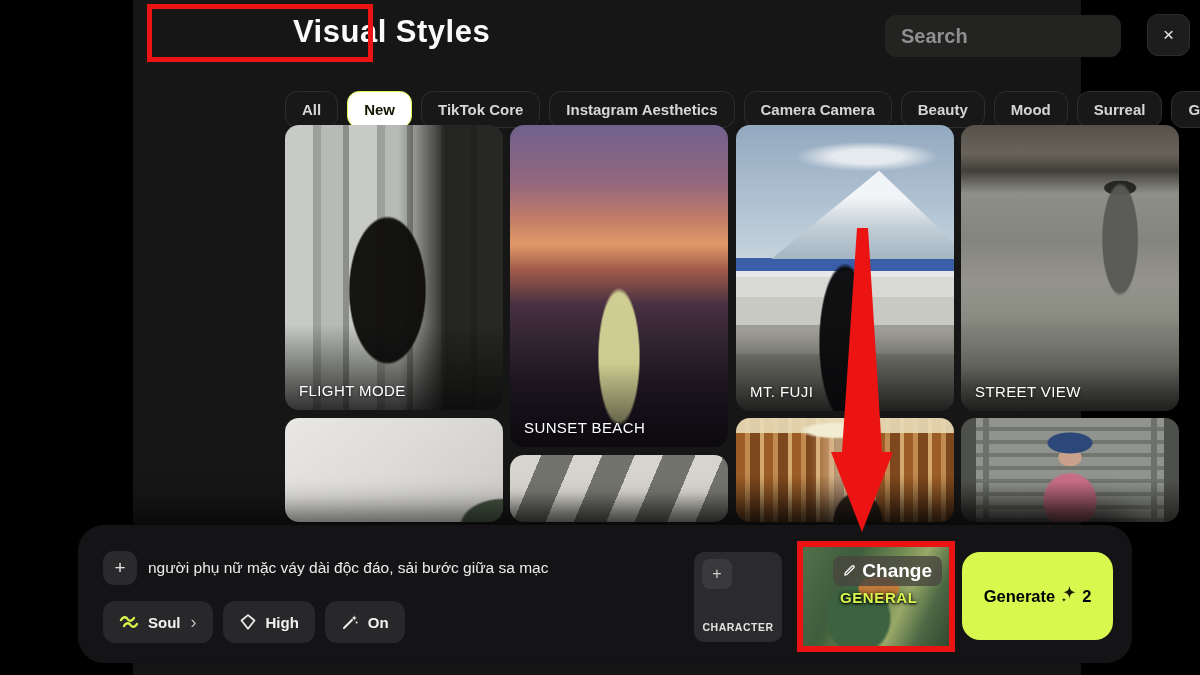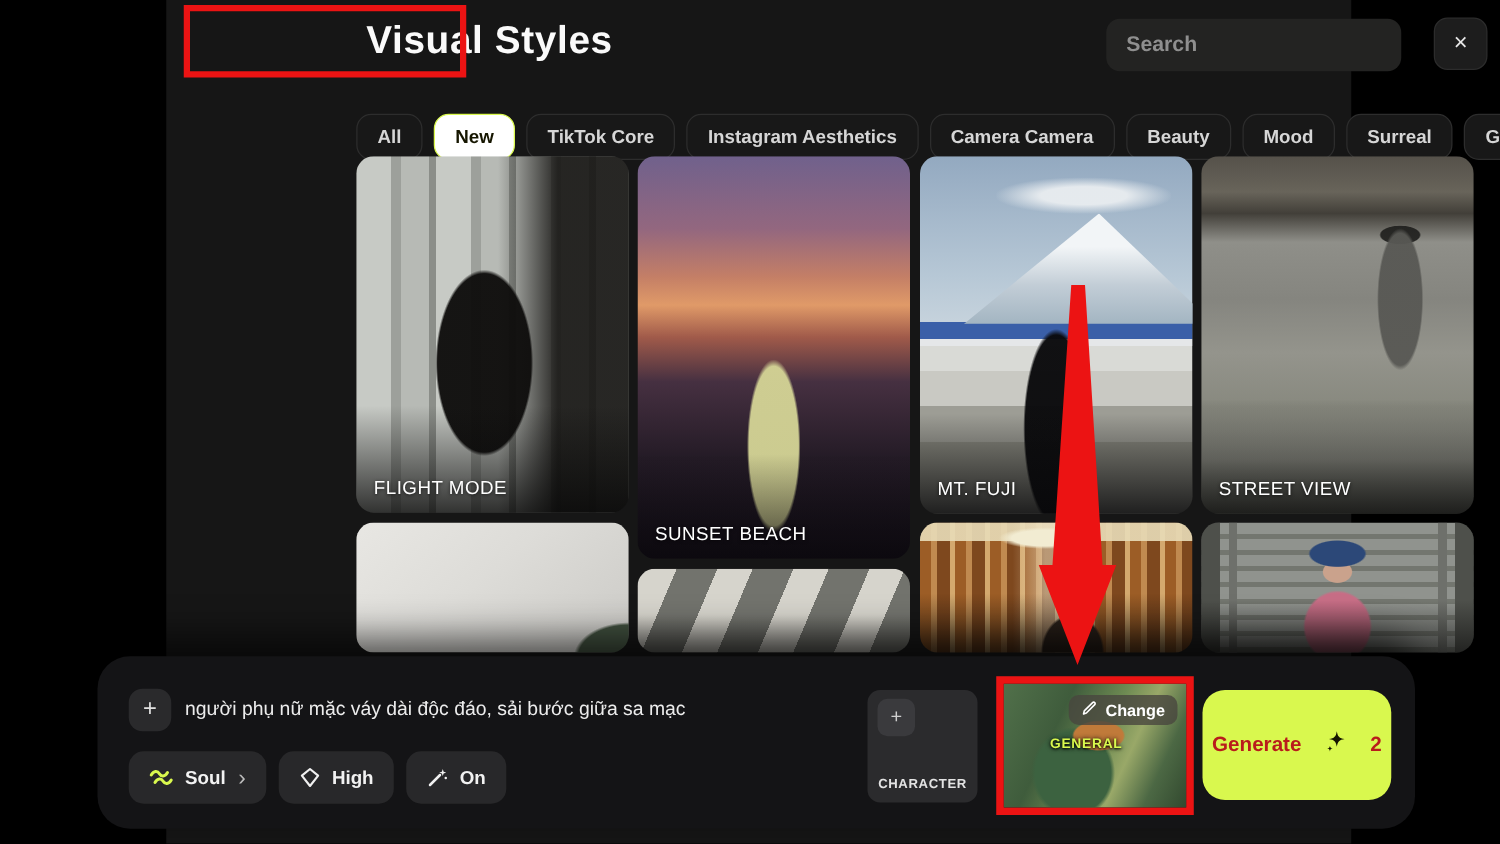--- a/index.html
+++ b/index.html
@@ -8,21 +8,21 @@
   .screen { position:relative; width:1200px; height:675px; background:#000; }
 
   
   .modal { position:absolute; left:133px; top:0; width:948px; height:675px; background:#161616; }
 
   .page-title { position:absolute; left:160px; top:14px; font-size:31px; font-weight:700;
                 color:#fafafa; letter-spacing:.5px; }
 
   .search-input { position:absolute; left:752px; top:15px; width:236px; height:42px;
                   background:#232322; border:none; border-radius:11px; padding:0 16px;
-                  color:#e6e6e6; font-size:17px; font-weight:600; outline:none;
+                  color:#e6e6e6; font-size:20px; font-weight:600; outline:none;
                   font-family:inherit; }
   .search-input::placeholder { color:#8f8f8f; }
   .close-btn { position:absolute; left:1014px; top:14px; width:43px; height:42px;
                background:#1d1d1d; border:1px solid #2c2c2c; border-radius:11px;
                color:#e8e8e8; font-size:19px; display:flex; align-items:center;
                justify-content:center; cursor:pointer; }
 
   .filters { position:absolute; left:152px; top:75px; display:flex; gap:9px; }
   .chip { height:37px; padding:0 16px; display:flex; align-items:center; border-radius:12px;
           background:#181818; border:1px solid #2d2d2d; color:#d6d6d6; font-size:15px;
@@ -114,29 +114,29 @@
 
   .style-box { position:absolute; left:719px; top:16px; width:158px; height:111px;
                border:6px solid #ec1313; background:#222; cursor:pointer; }
   .style-thumb { position:absolute; inset:0; overflow:hidden; }
   .img-armchair { position:absolute; inset:0; background:
       radial-gradient(28px 16px at 52% 42%, #c07a3a 70%, rgba(192,122,58,0) 76%),
       radial-gradient(55px 60px at 38% 72%, #3c6240 55%, rgba(60,98,64,0) 61%),
       linear-gradient(115deg, #51704a 0%, #3f5c3c 30%, #6d8a52 52%, #99a868 66%, #4c6844 82%, #32492f 100%); }
   .change-pill { position:absolute; top:9px; right:7px; padding:4px 10px; border-radius:8px;
                  background:rgba(72,70,62,.8); display:flex; align-items:center; gap:6px;
-                 color:#fff; font-size:13px; font-weight:700; cursor:pointer; }
-  .style-value { position:absolute; top:42px; left:37px; color:#d9f84e; font-size:11px;
+                 color:#fff; font-size:19px; font-weight:700; cursor:pointer; }
+  .style-value { position:absolute; top:42px; left:37px; color:#d9f84e; font-size:15px;
                  font-weight:800; letter-spacing:.6px;
                  text-shadow:0 0 4px rgba(0,0,0,.95), 0 1px 2px #000; }
 
   .generate-btn { position:absolute; left:884px; top:27px; width:151px; height:88px;
-                  border-radius:18px; background:#d9f84e; border:none; color:#b91c1c;
+                  border-radius:18px; background:#d9f84e; border:none; color:#000000;
                   font-size:16.5px; font-weight:700; display:flex; align-items:center;
-                  justify-content:center; gap:18px; cursor:pointer; font-family:inherit; }
+                  justify-content:center; gap:4px; cursor:pointer; font-family:inherit; }
 
   
   .annot-title-box { position:absolute; left:147px; top:4px; width:226px; height:58px;
                      border:5px solid #ec1313; z-index:60; pointer-events:none; }
   .annot-arrow { position:absolute; left:0; top:0; z-index:60; pointer-events:none; }
 </style>
 </head>
 <body>
 
 <div class="screen">

